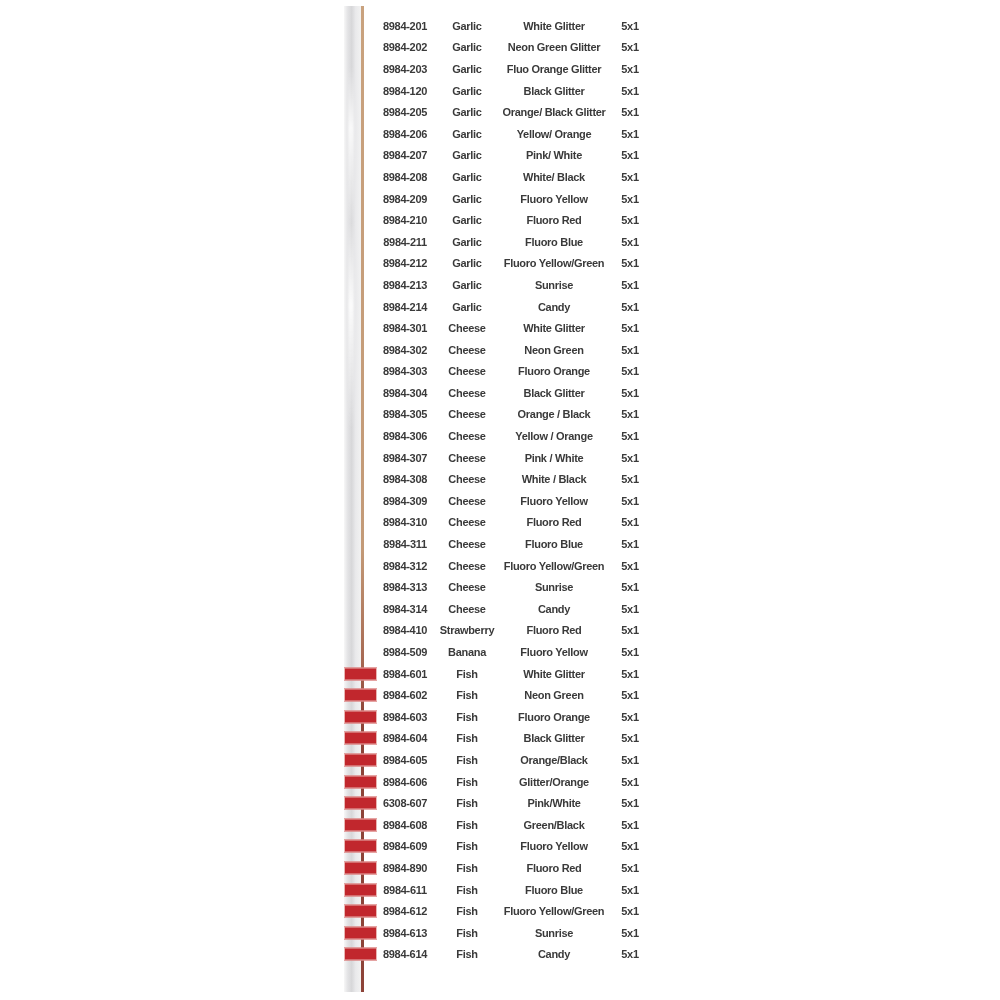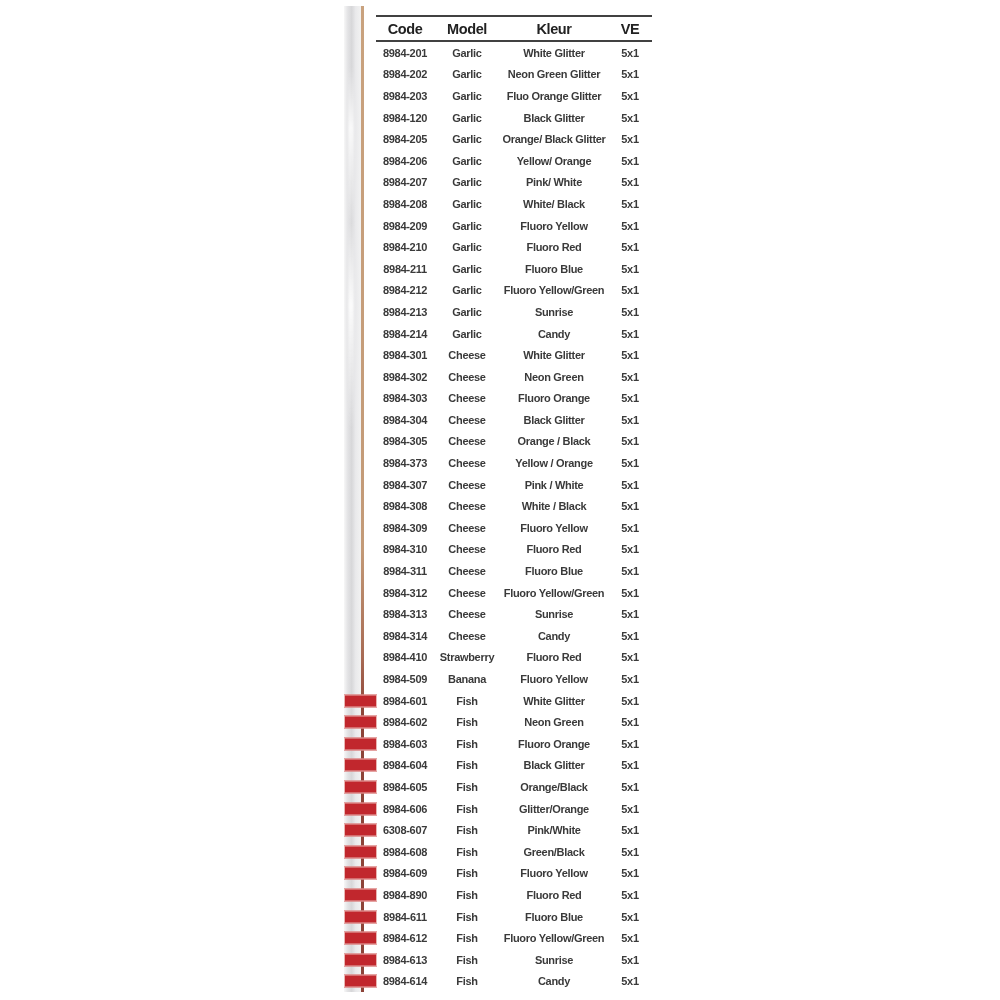--- a/index.html
+++ b/index.html
@@ -97,28 +97,20 @@
     border-left: 1px solid #a51e23;
   }
 </style>
 </head>
 <body>
 
 <div class="strip"></div>
 <div class="strip-line"></div>
 
 <div class="catalog-table">
-  <div class="thead">
-    <div class="hrow">
-      <div class="hcell c-code">Code</div>
-      <div class="hcell c-model">Model</div>
-      <div class="hcell c-kleur">Kleur</div>
-      <div class="hcell c-ve">VE</div>
-    </div>
-  </div>
   <div class="tbody">
   <div class="row">
 
     <div class="cell c-code">8984-201</div>
     <div class="cell c-model">Garlic</div>
     <div class="cell c-kleur">White Glitter</div>
     <div class="cell c-ve">5x1</div>
   </div>
 
   <div class="row">
@@ -260,21 +252,21 @@
   <div class="row">
 
     <div class="cell c-code">8984-305</div>
     <div class="cell c-model">Cheese</div>
     <div class="cell c-kleur">Orange / Black</div>
     <div class="cell c-ve">5x1</div>
   </div>
 
   <div class="row">
 
-    <div class="cell c-code">8984-373</div>
+    <div class="cell c-code">8984-306</div>
     <div class="cell c-model">Cheese</div>
     <div class="cell c-kleur">Yellow / Orange</div>
     <div class="cell c-ve">5x1</div>
   </div>
 
   <div class="row">
 
     <div class="cell c-code">8984-307</div>
     <div class="cell c-model">Cheese</div>
     <div class="cell c-kleur">Pink / White</div>

